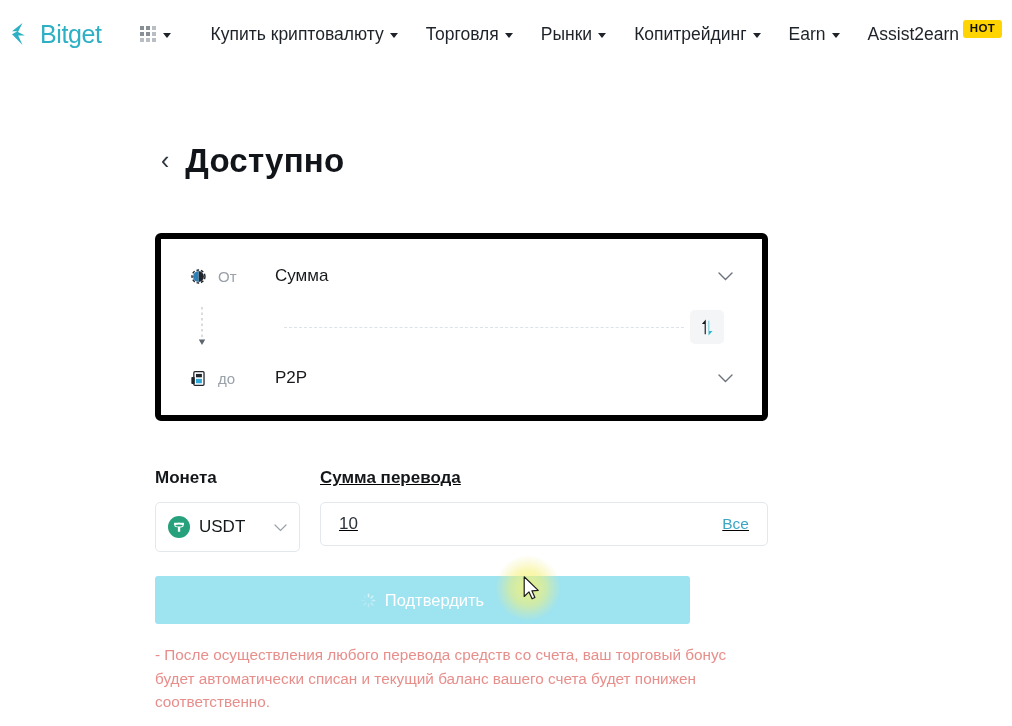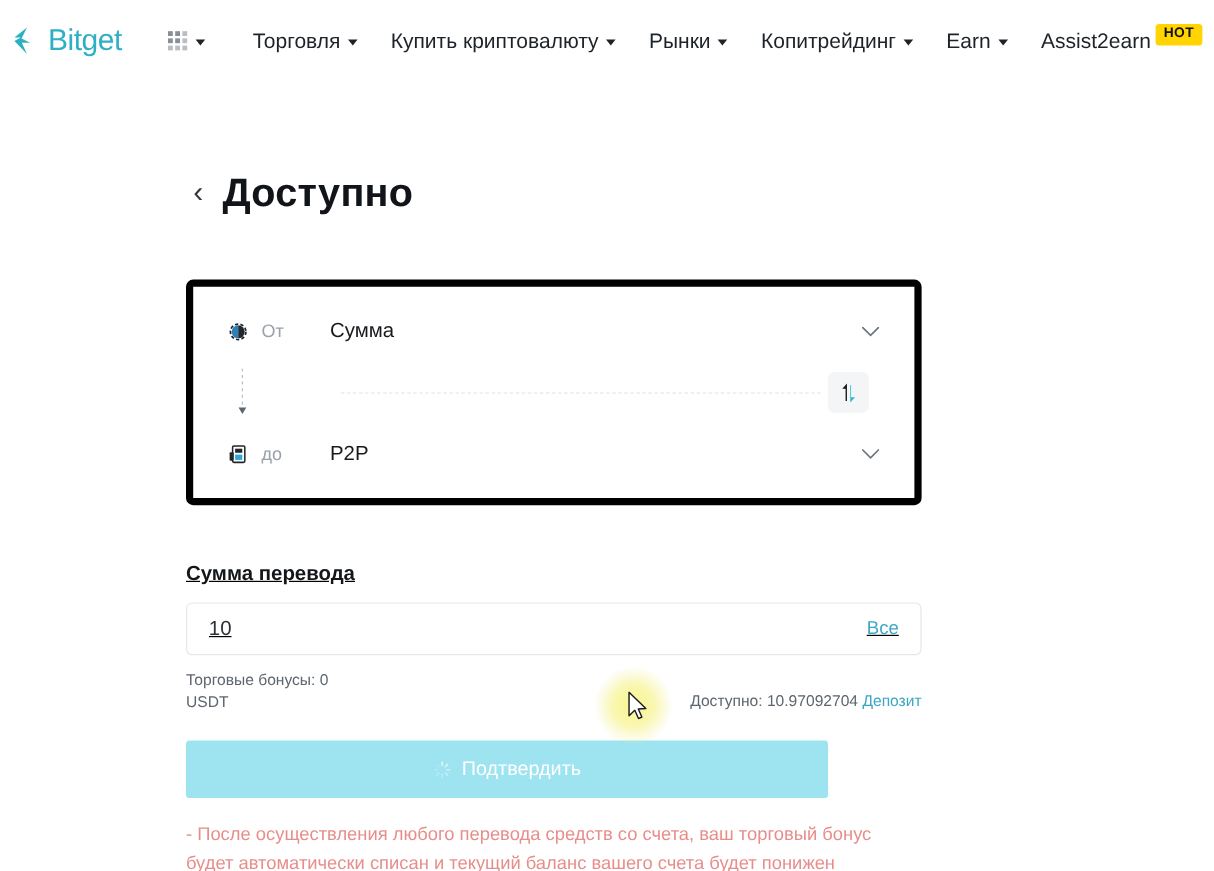--- a/index.html
+++ b/index.html
@@ -361,25 +361,25 @@
         <i></i>
         <i></i>
         <i></i>
         <i></i>
     </span>
     <span class="caret"></span>
   </div>
 
   <nav class="nav">
     <div class="nav-item">
+      <span>Купить криптовалюту</span>
+      <span class="caret"></span>
+    </div>
+    <div class="nav-item">
       <span>Торговля</span>
-      <span class="caret"></span>
-    </div>
-    <div class="nav-item">
-      <span>Купить криптовалюту</span>
       <span class="caret"></span>
     </div>
     <div class="nav-item">
       <span>Рынки</span>
       <span class="caret"></span>
     </div>
     <div class="nav-item">
       <span>Копитрейдинг</span>
       <span class="caret"></span>
     </div>
@@ -450,37 +450,48 @@
       <span class="tc-value">P2P</span>
       <span class="tc-chevron">
         <svg width="15" height="9" viewBox="0 0 15 9">
             <path d="M1 1 L7.5 7.5 L14 1" fill="none" stroke="#6b737b" stroke-width="1.4" stroke-linecap="round"></path>
           </svg>
       </span>
     </div>
   </div>
 
   <div class="form-row">
+    <div class="col-coin">
+      <div class="field-label">Монета</div>
+      <div class="select-box">
+        <span class="coin-icon">
+          <svg width="14" height="14" viewBox="0 0 14 14">
+            <rect x="2" y="2.8" width="10" height="2.1" rx="0.3" fill="#ffffff"></rect>
+            <rect x="5.9" y="2.8" width="2.3" height="9" rx="0.3" fill="#ffffff"></rect>
+            <ellipse cx="7" cy="5.5" rx="4.1" ry="1.5" fill="#26A17B" stroke="#ffffff" stroke-width="1.1"></ellipse>
+          </svg>
+        </span>
+        <span class="coin-name">USDT</span>
+        <span>
+          <svg width="13" height="8" viewBox="0 0 13 8">
+              <path d="M1 1 L6.5 6.5 L12 1" fill="none" stroke="#9aa1a9" stroke-width="1.2" stroke-linecap="round"></path>
+            </svg>
+        </span>
+      </div>
+    </div>
 
     <div class="col-amount">
       <div class="field-label">Сумма перевода</div>
       <div class="input-box">
         <input class="amount-input" type="text" value="10" style="">
         <span class="all-link">Все</span>
       </div>
     </div>
   </div>
 
-  <div class="hint-row">
-    <div class="hint-left">Торговые бонусы: 0 USDT</div>
-    <div class="hint-right">
-      <span>Доступно: 10.97092704</span>
-      <span class="dep-link">Депозит</span>
-    </div>
-  </div>
 
   <button class="confirm-btn">
     <svg class="spinner" viewBox="0 0 20 20">
       <g stroke="#ffffff" stroke-width="2" stroke-linecap="round">
         <line x1="10" y1="1.6" x2="10" y2="5" opacity="1"></line>
         <line x1="15.9" y1="4.1" x2="13.5" y2="6.5" opacity="0.85"></line>
         <line x1="18.4" y1="10" x2="15" y2="10" opacity="0.72"></line>
         <line x1="15.9" y1="15.9" x2="13.5" y2="13.5" opacity="0.6"></line>
         <line x1="10" y1="18.4" x2="10" y2="15" opacity="0.48"></line>
         <line x1="4.1" y1="15.9" x2="6.5" y2="13.5" opacity="0.38"></line>

